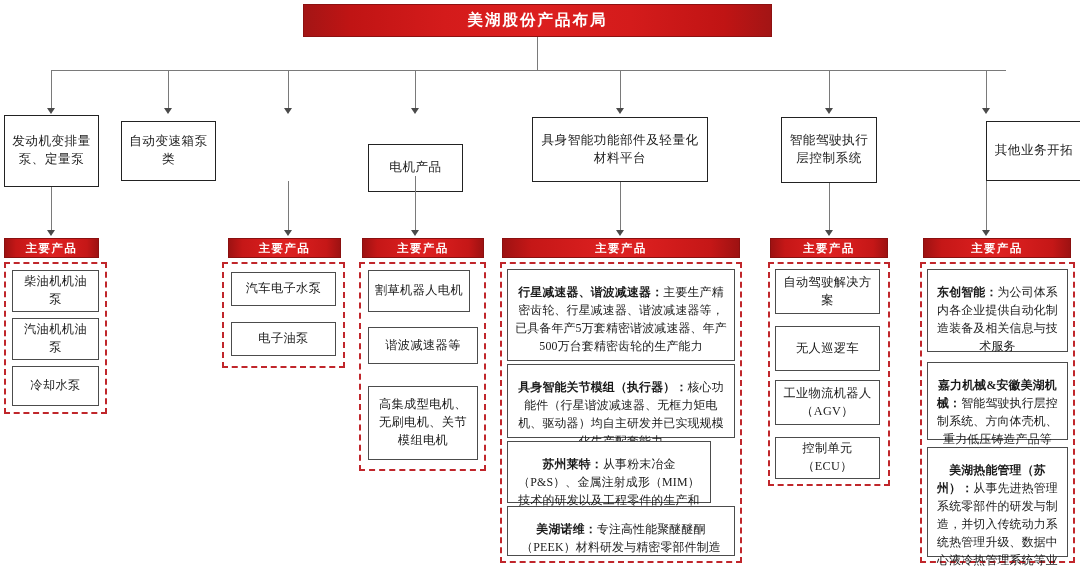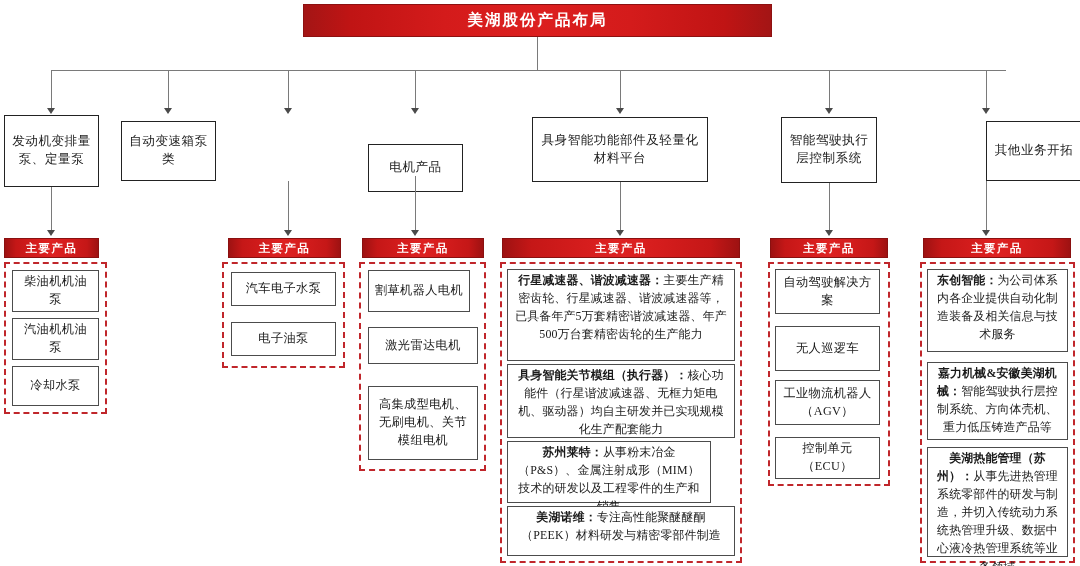--- a/index.html
+++ b/index.html
@@ -97,21 +97,21 @@
     font-size: 12.2px;
     line-height: 1.45;
     padding: 2px 5px;
     letter-spacing: 0.4px;
   }
   .pbox.para {
     display: block;
     font-size: 11.9px;
     line-height: 1.52;
     text-align: center;
-    padding: 1px 7px;
+    padding: 13px 7px;
     letter-spacing: 0.2px;
   }
   .pbox.para .lead { font-weight: bold; }
 </style>
 </head>
 <body>
 
 <div id="canvas">
 
   <div class="title-bar">美湖股份产品布局</div>
@@ -197,21 +197,21 @@
   <div class="group" style="left:920px; top:262px; width:155px; height:301px;"></div>
 
   <div class="pbox" style="left:12px; top:270px; width:87px; height:42px;">柴油机机油泵</div>
   <div class="pbox" style="left:12px; top:318px; width:87px; height:42px;">汽油机机油泵</div>
   <div class="pbox" style="left:12px; top:366px; width:87px; height:40px;">冷却水泵</div>
 
   <div class="pbox" style="left:231px; top:272px; width:105px; height:34px;">汽车电子水泵</div>
   <div class="pbox" style="left:231px; top:322px; width:105px; height:34px;">电子油泵</div>
 
   <div class="pbox" style="left:368px; top:270px; width:102px; height:42px;">割草机器人电机</div>
-  <div class="pbox" style="left:368px; top:327px; width:110px; height:37px;">激光雷达电机</div>
+  <div class="pbox" style="left:368px; top:327px; width:110px; height:37px;">谐波减速器等</div>
   <div class="pbox" style="left:368px; top:386px; width:110px; height:74px;">高集成型电机、无刷电机、关节模组电机</div>
 
   <div class="pbox para" style="left:507px; top:269px; width:228px; height:92px;">
     <span class="lead">行星减速器、谐波减速器：</span><span>主要生产精密齿轮、行星减速器、谐波减速器等，已具备年产5万套精密谐波减速器、年产500万台套精密齿轮的生产能力</span>
   </div>
 
   <div class="pbox para" style="left:507px; top:364px; width:228px; height:74px;">
     <span class="lead">具身智能关节模组（执行器）：</span><span>核心功能件（行星谐波减速器、无框力矩电机、驱动器）均自主研发并已实现规模化生产配套能力</span>
   </div>
 

